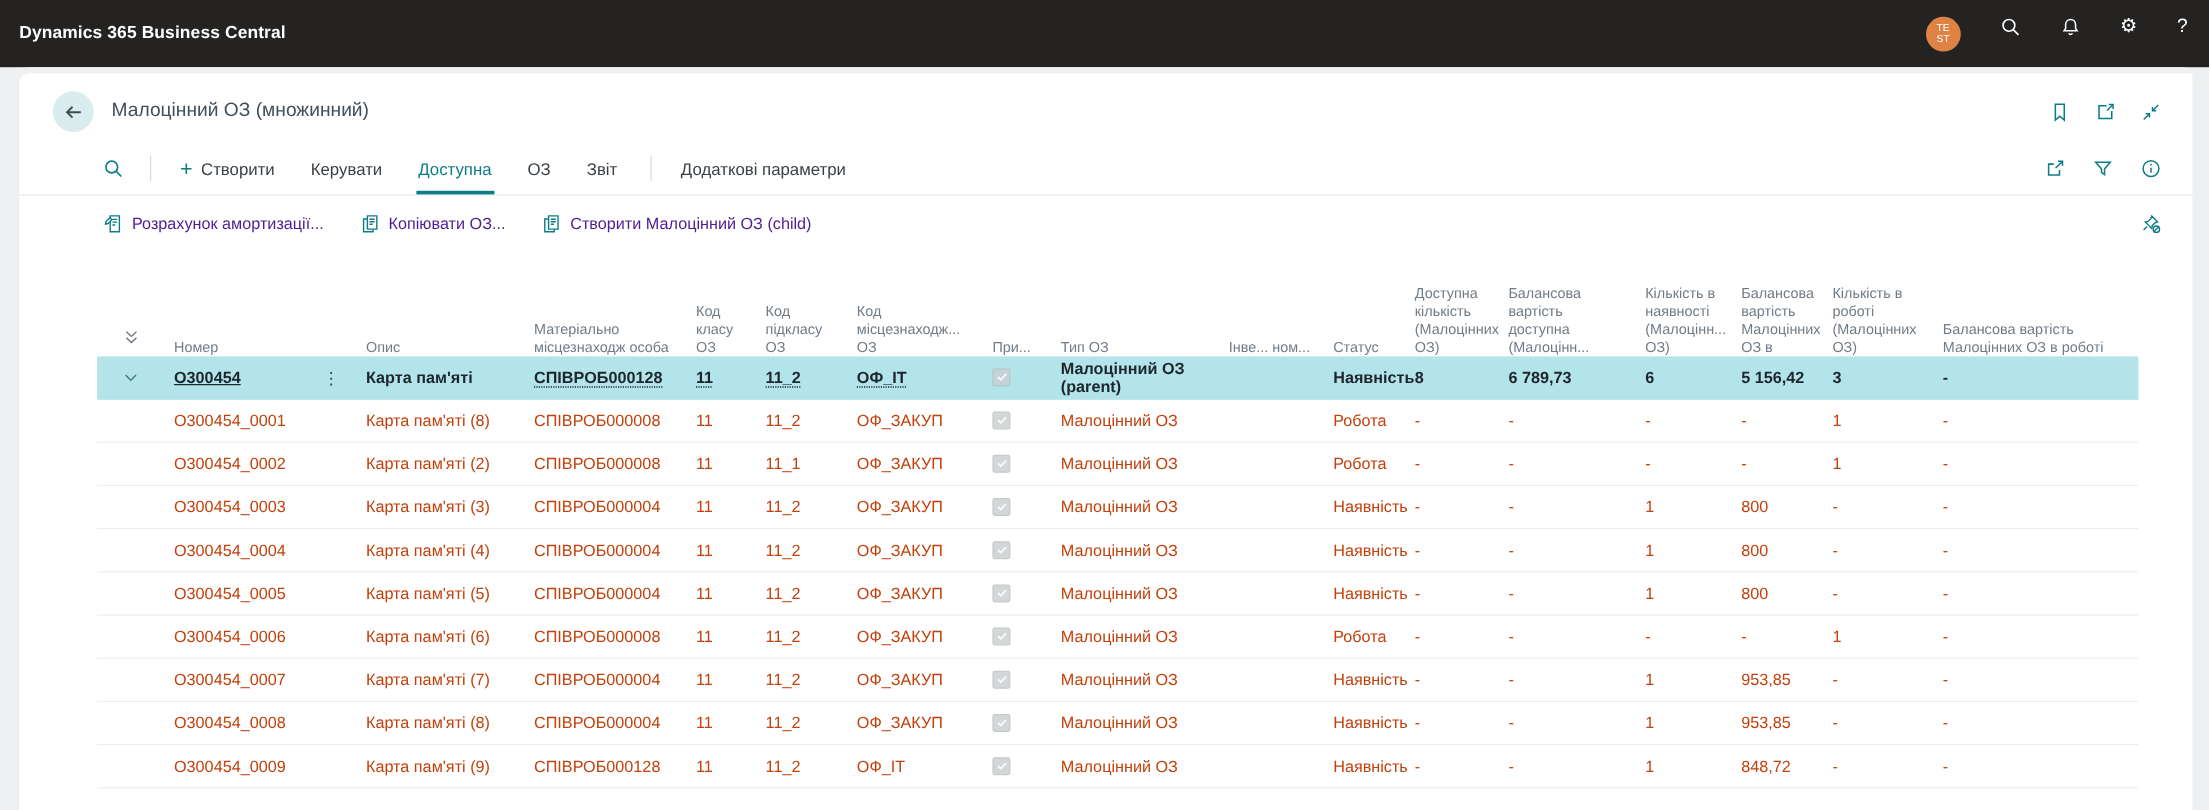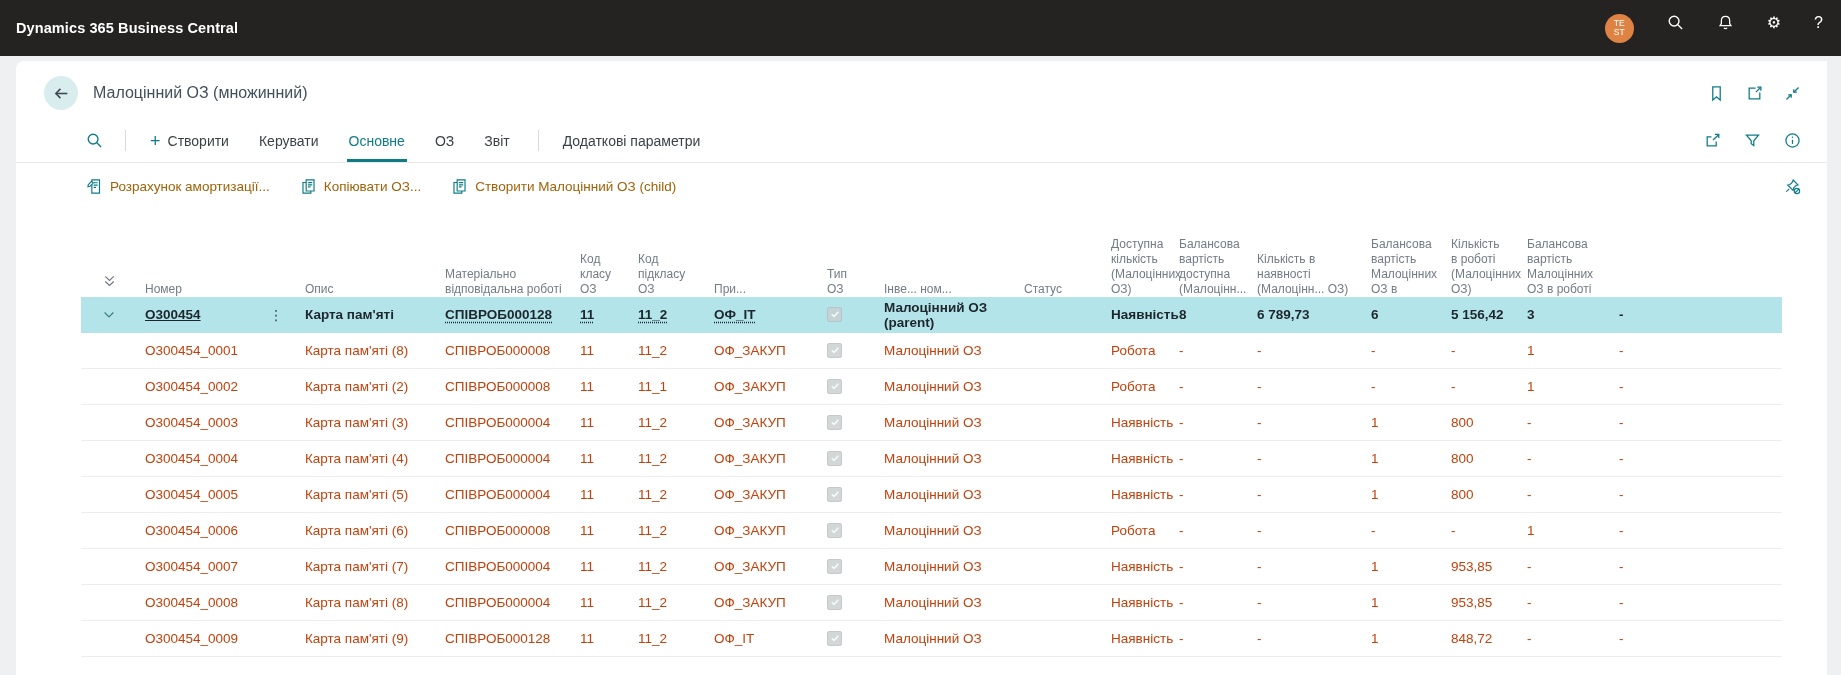--- a/index.html
+++ b/index.html
@@ -55,21 +55,21 @@
   .mb-item.active{color:#0e7c87;border-bottom:3px solid #0e7c87;padding-top:3px;}
   .vdiv{width:1px;background:#d8dadb;margin:11px 22px 11px 0;}
   .mb-search{margin-right:22px;display:flex;align-items:center;border:none;background:none;cursor:pointer;padding:0;}
   .plus{color:#0e7c87;font-size:18px;font-weight:400;line-height:14px;}
   .mb-right{margin-left:auto;display:flex;align-items:center;gap:23px;}
 
   
   .actionbar{display:flex;align-items:center;height:46px;padding:0 26px 0 70px;}
   .ab-item{
     display:flex;align-items:center;gap:7px;border:none;background:none;
-    margin-right:30px;font-family:inherit;font-size:13.5px;color:#a16207;cursor:pointer;padding:0;
+    margin-right:30px;font-family:inherit;font-size:13.5px;color:#4c1d95;cursor:pointer;padding:0;
   }
   .ab-right{margin-left:auto;}
 
   
   .table{margin:0 45px 0 65px;}
   .trow{
     display:grid;
     grid-template-columns:56px 160px 140px 135px 58px 76px 113px 57px 140px 87px 68px 78px 114px 80px 76px 92px minmax(110px,1fr);
     align-items:center;
   }
@@ -155,21 +155,21 @@
         </button>
         <div class="vdiv"></div>
         <button class="mb-item">
           <span class="plus">+</span>
           <span>Створити</span>
         </button>
         <button class="mb-item">
             <span>Керувати</span>
           </button>
         <button class="mb-item active">
-            <span>Основне</span>
+            <span>Доступна</span>
           </button>
         <button class="mb-item">
             <span>ОЗ</span>
           </button>
         <button class="mb-item">
             <span>Звіт</span>
           </button>
         <div class="vdiv"></div>
         <button class="mb-item">Додаткові параметри</button>
         <div class="mb-right">
@@ -227,23 +227,24 @@
       <div class="table" id="grid">
           <div class="trow thead">
             <div class="tcell expand">
               <svg width="15" height="15" viewBox="0 0 16 16" fill="none" stroke="#6a747e" stroke-width="1.2">
                 <path d="M3.5 2.6 8 6.8l4.5-4.2"></path>
                 <path d="M3.5 8 8 12.2 12.5 8"></path>
               </svg>
             </div>
             <div class="tcell hcell">Номер</div>
             <div class="tcell hcell">Опис</div>
-            <div class="tcell hcell">Матеріально відповідальна роботі</div>
+            <div class="tcell hcell">Матеріально місцезнаходж особа</div>
             <div class="tcell hcell">Код класу ОЗ</div>
             <div class="tcell hcell">Код підкласу ОЗ</div>
+            <div class="tcell hcell">Код місцезнаходж... ОЗ</div>
             <div class="tcell hcell">При...</div>
             <div class="tcell hcell">Тип ОЗ</div>
             <div class="tcell hcell">Інве... ном...</div>
             <div class="tcell hcell">Статус</div>
             <div class="tcell hcell">Доступна кількість (Малоцінних ОЗ)</div>
             <div class="tcell hcell">Балансова вартість доступна (Малоцінн...</div>
             <div class="tcell hcell">Кількість в наявності (Малоцінн... ОЗ)</div>
             <div class="tcell hcell">Балансова вартість Малоцінних ОЗ в</div>
             <div class="tcell hcell">Кількість в роботі (Малоцінних ОЗ)</div>
             <div class="tcell hcell">Балансова вартість Малоцінних ОЗ в роботі</div>

